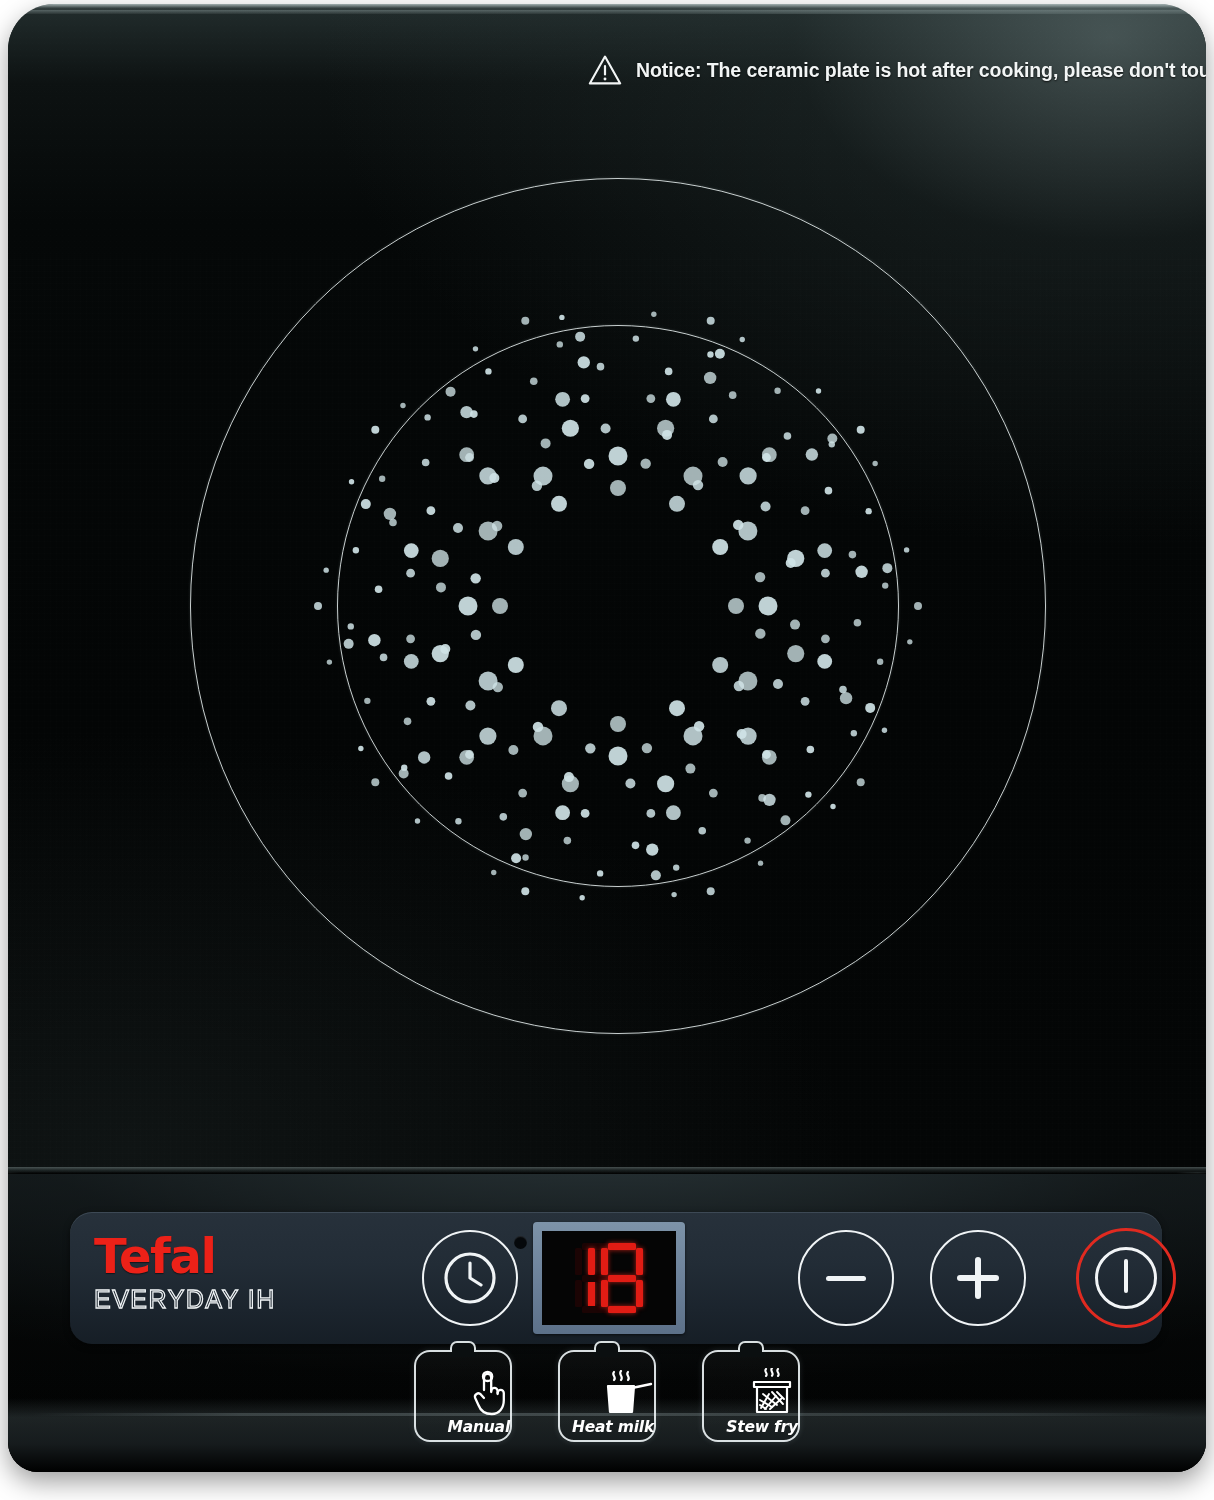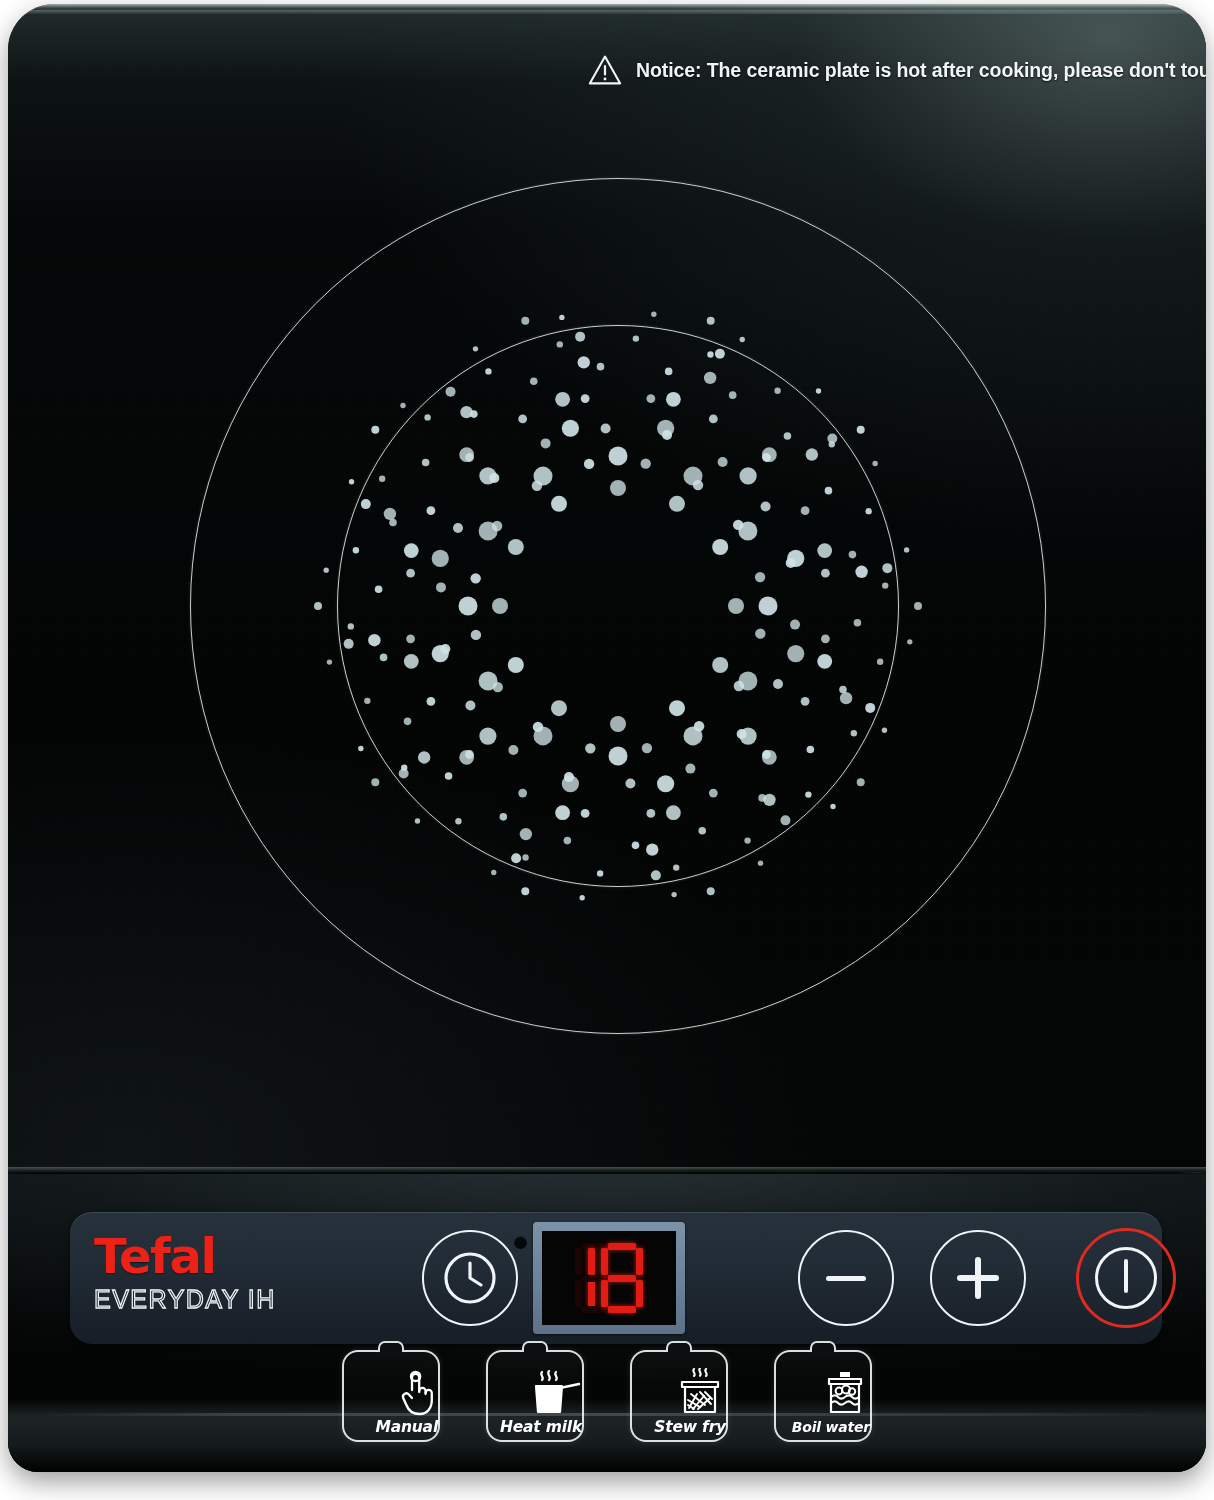--- a/index.html
+++ b/index.html
@@ -626,35 +626,17 @@
                 <path d="M17 26 L31 37"></path>
                 <path d="M26 24 L37 36"></path>
               <path d="M31 24 L38 31"></path>
                 <path d="M14 37 L20 41"></path>
             </g>
           </svg>
         </div>
         <div class="func-lbl">Stew fry</div>
       </div>
 
-      <div class="func">
-        <div class="tab"></div>
-        <div class="func-ico">
-          <svg width="50" height="46" viewBox="0 0 50 46">
-            <rect x="20" y="2" width="10" height="5" fill="#ffffff"></rect>
-            <path d="M9 9 L41 9 L41 14 L9 14 Z" fill="none" stroke="#ffffff" stroke-width="2.2" stroke-linejoin="round"></path>
-            <path d="M11 14 L11 42 L39 42 L39 14" fill="none" stroke="#ffffff" stroke-width="2.2" stroke-linejoin="round"></path>
-            <g fill="none" stroke="#ffffff" stroke-width="2">
-              <circle cx="19" cy="21" r="3.4"></circle>
-              <circle cx="26" cy="19.5" r="4"></circle>
-              <circle cx="32" cy="21.5" r="3.2"></circle>
-            </g>
-            <path d="M11 27 q4 -3.2 7 0 t7 0 t7 0 t7 0" fill="none" stroke="#ffffff" stroke-width="2"></path>
-            <path d="M11 33 q4 -3.2 7 0 t7 0 t7 0 t7 0" fill="none" stroke="#ffffff" stroke-width="2"></path>
-          </svg>
-        </div>
-        <div class="func-lbl small">Boil water</div>
-      </div>
 
     </div>
 
   </div>
 </div>
 
 </body></html>

